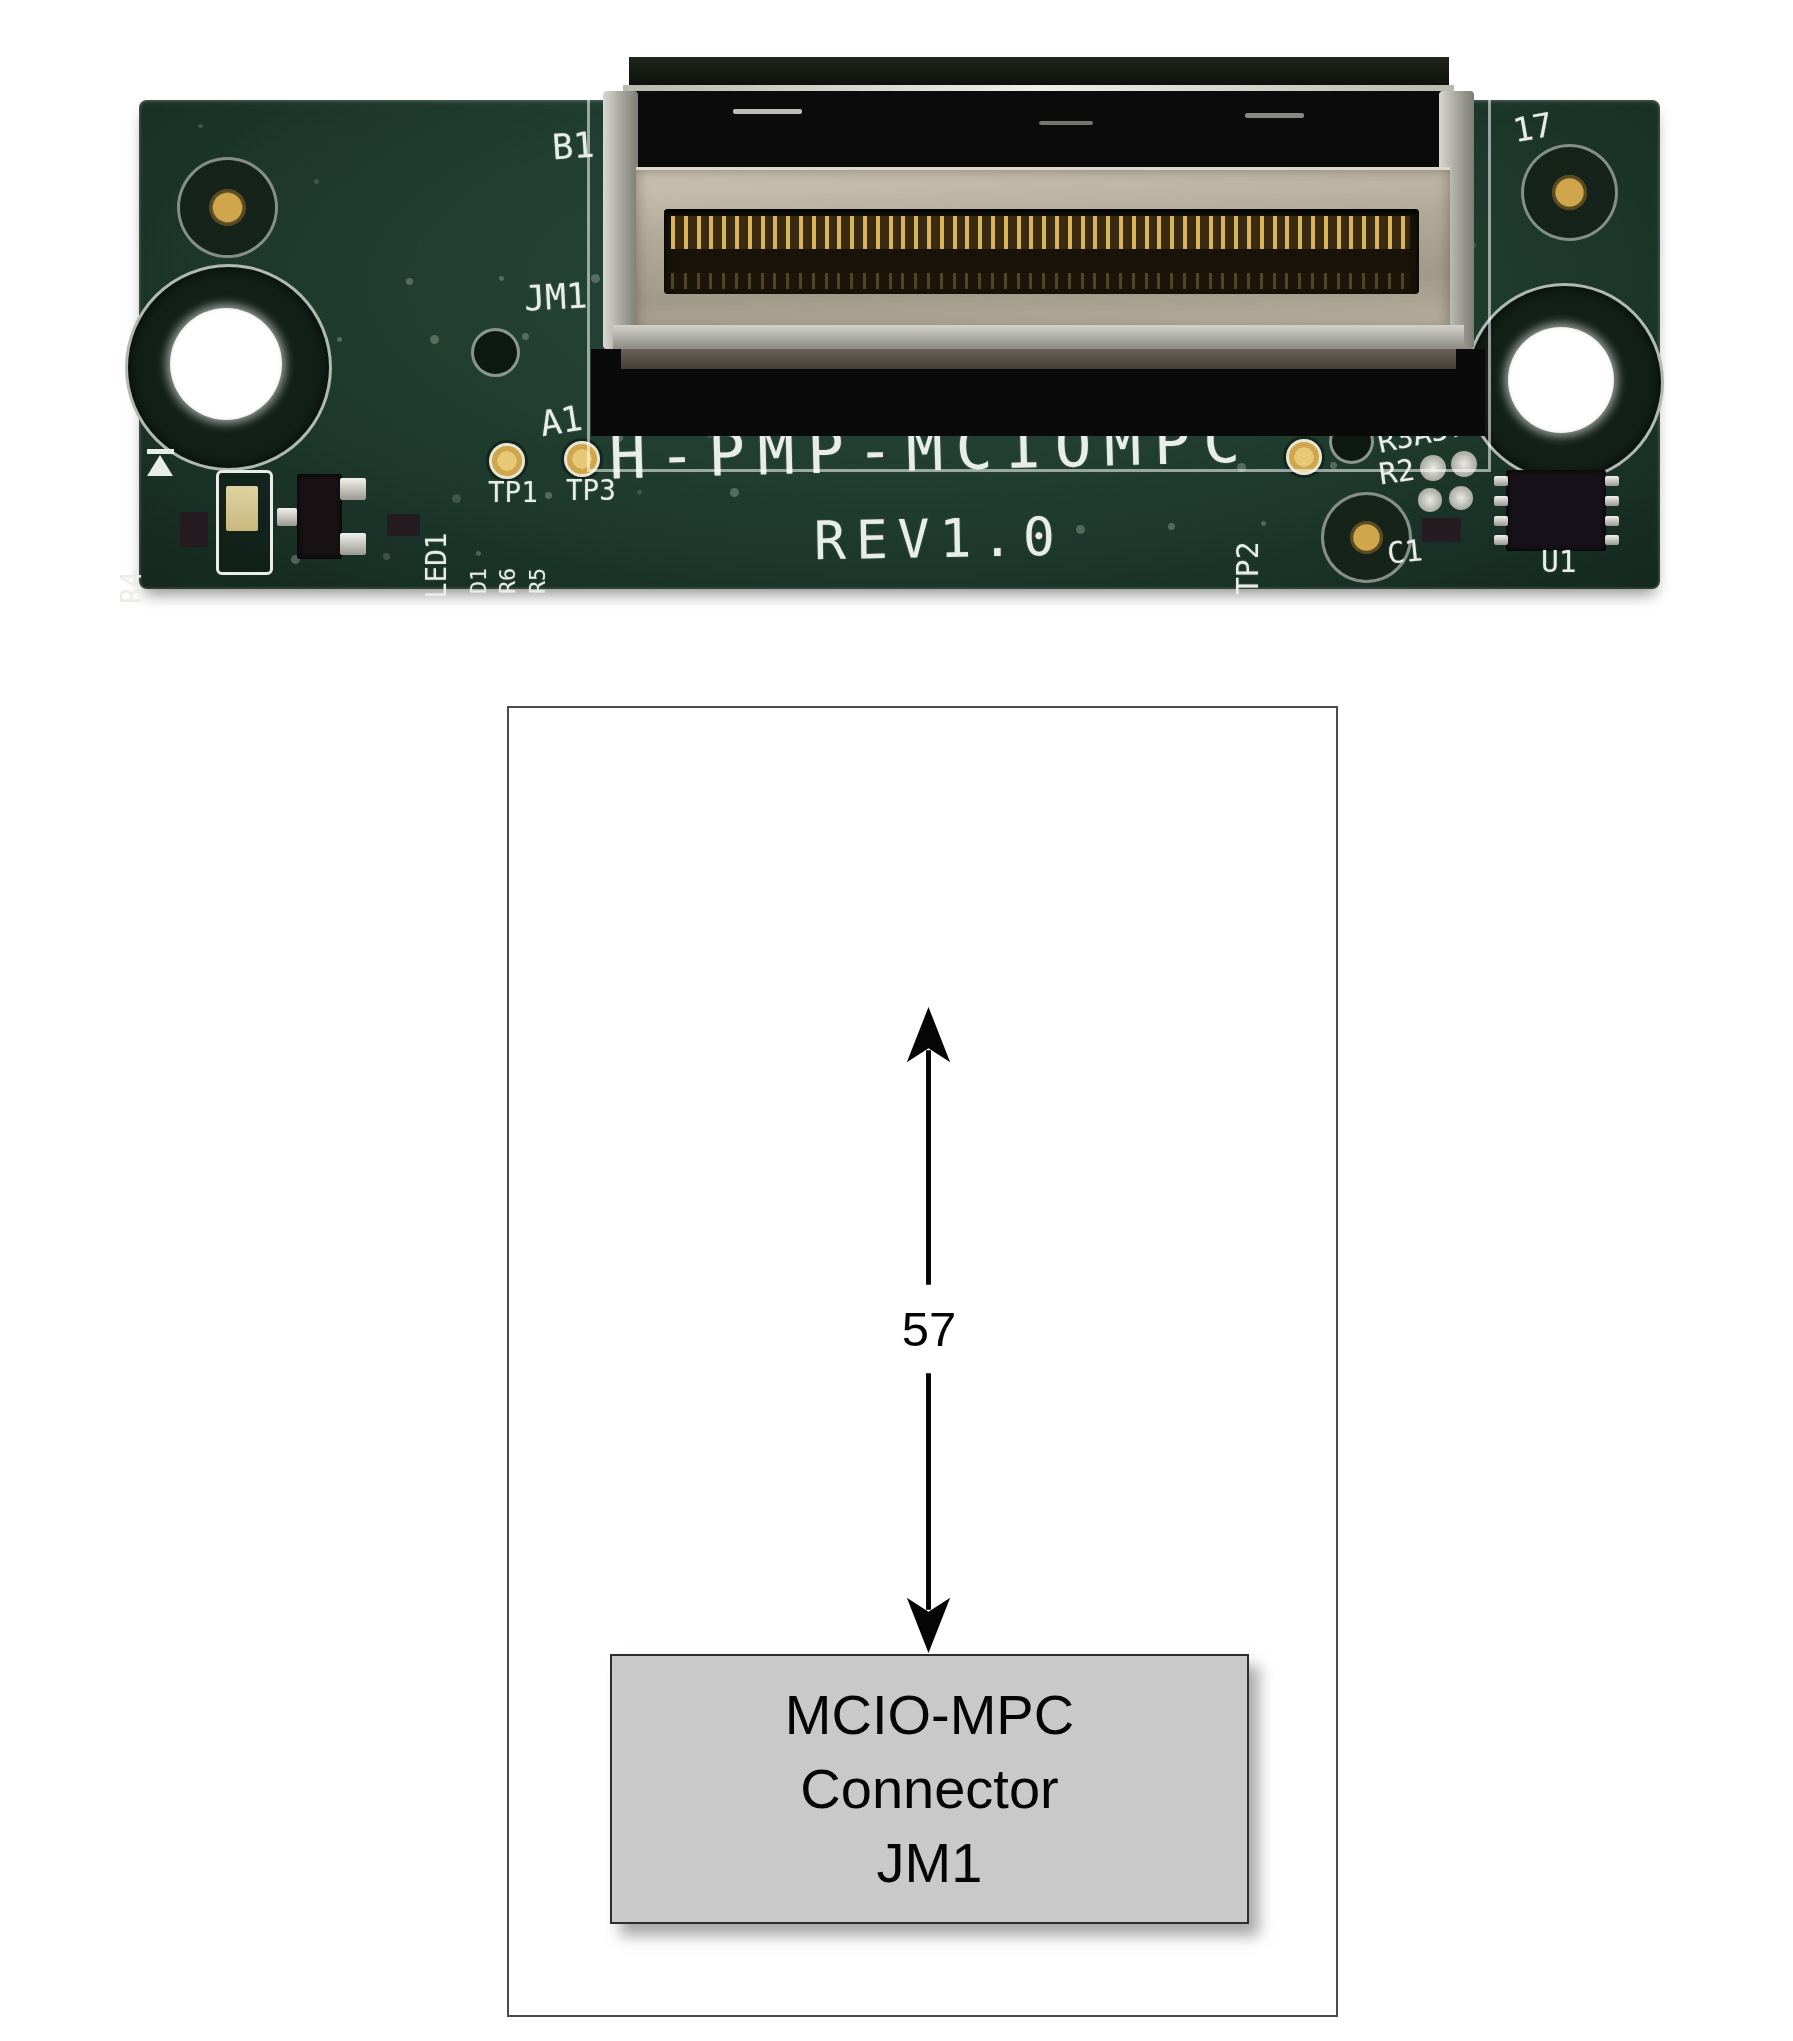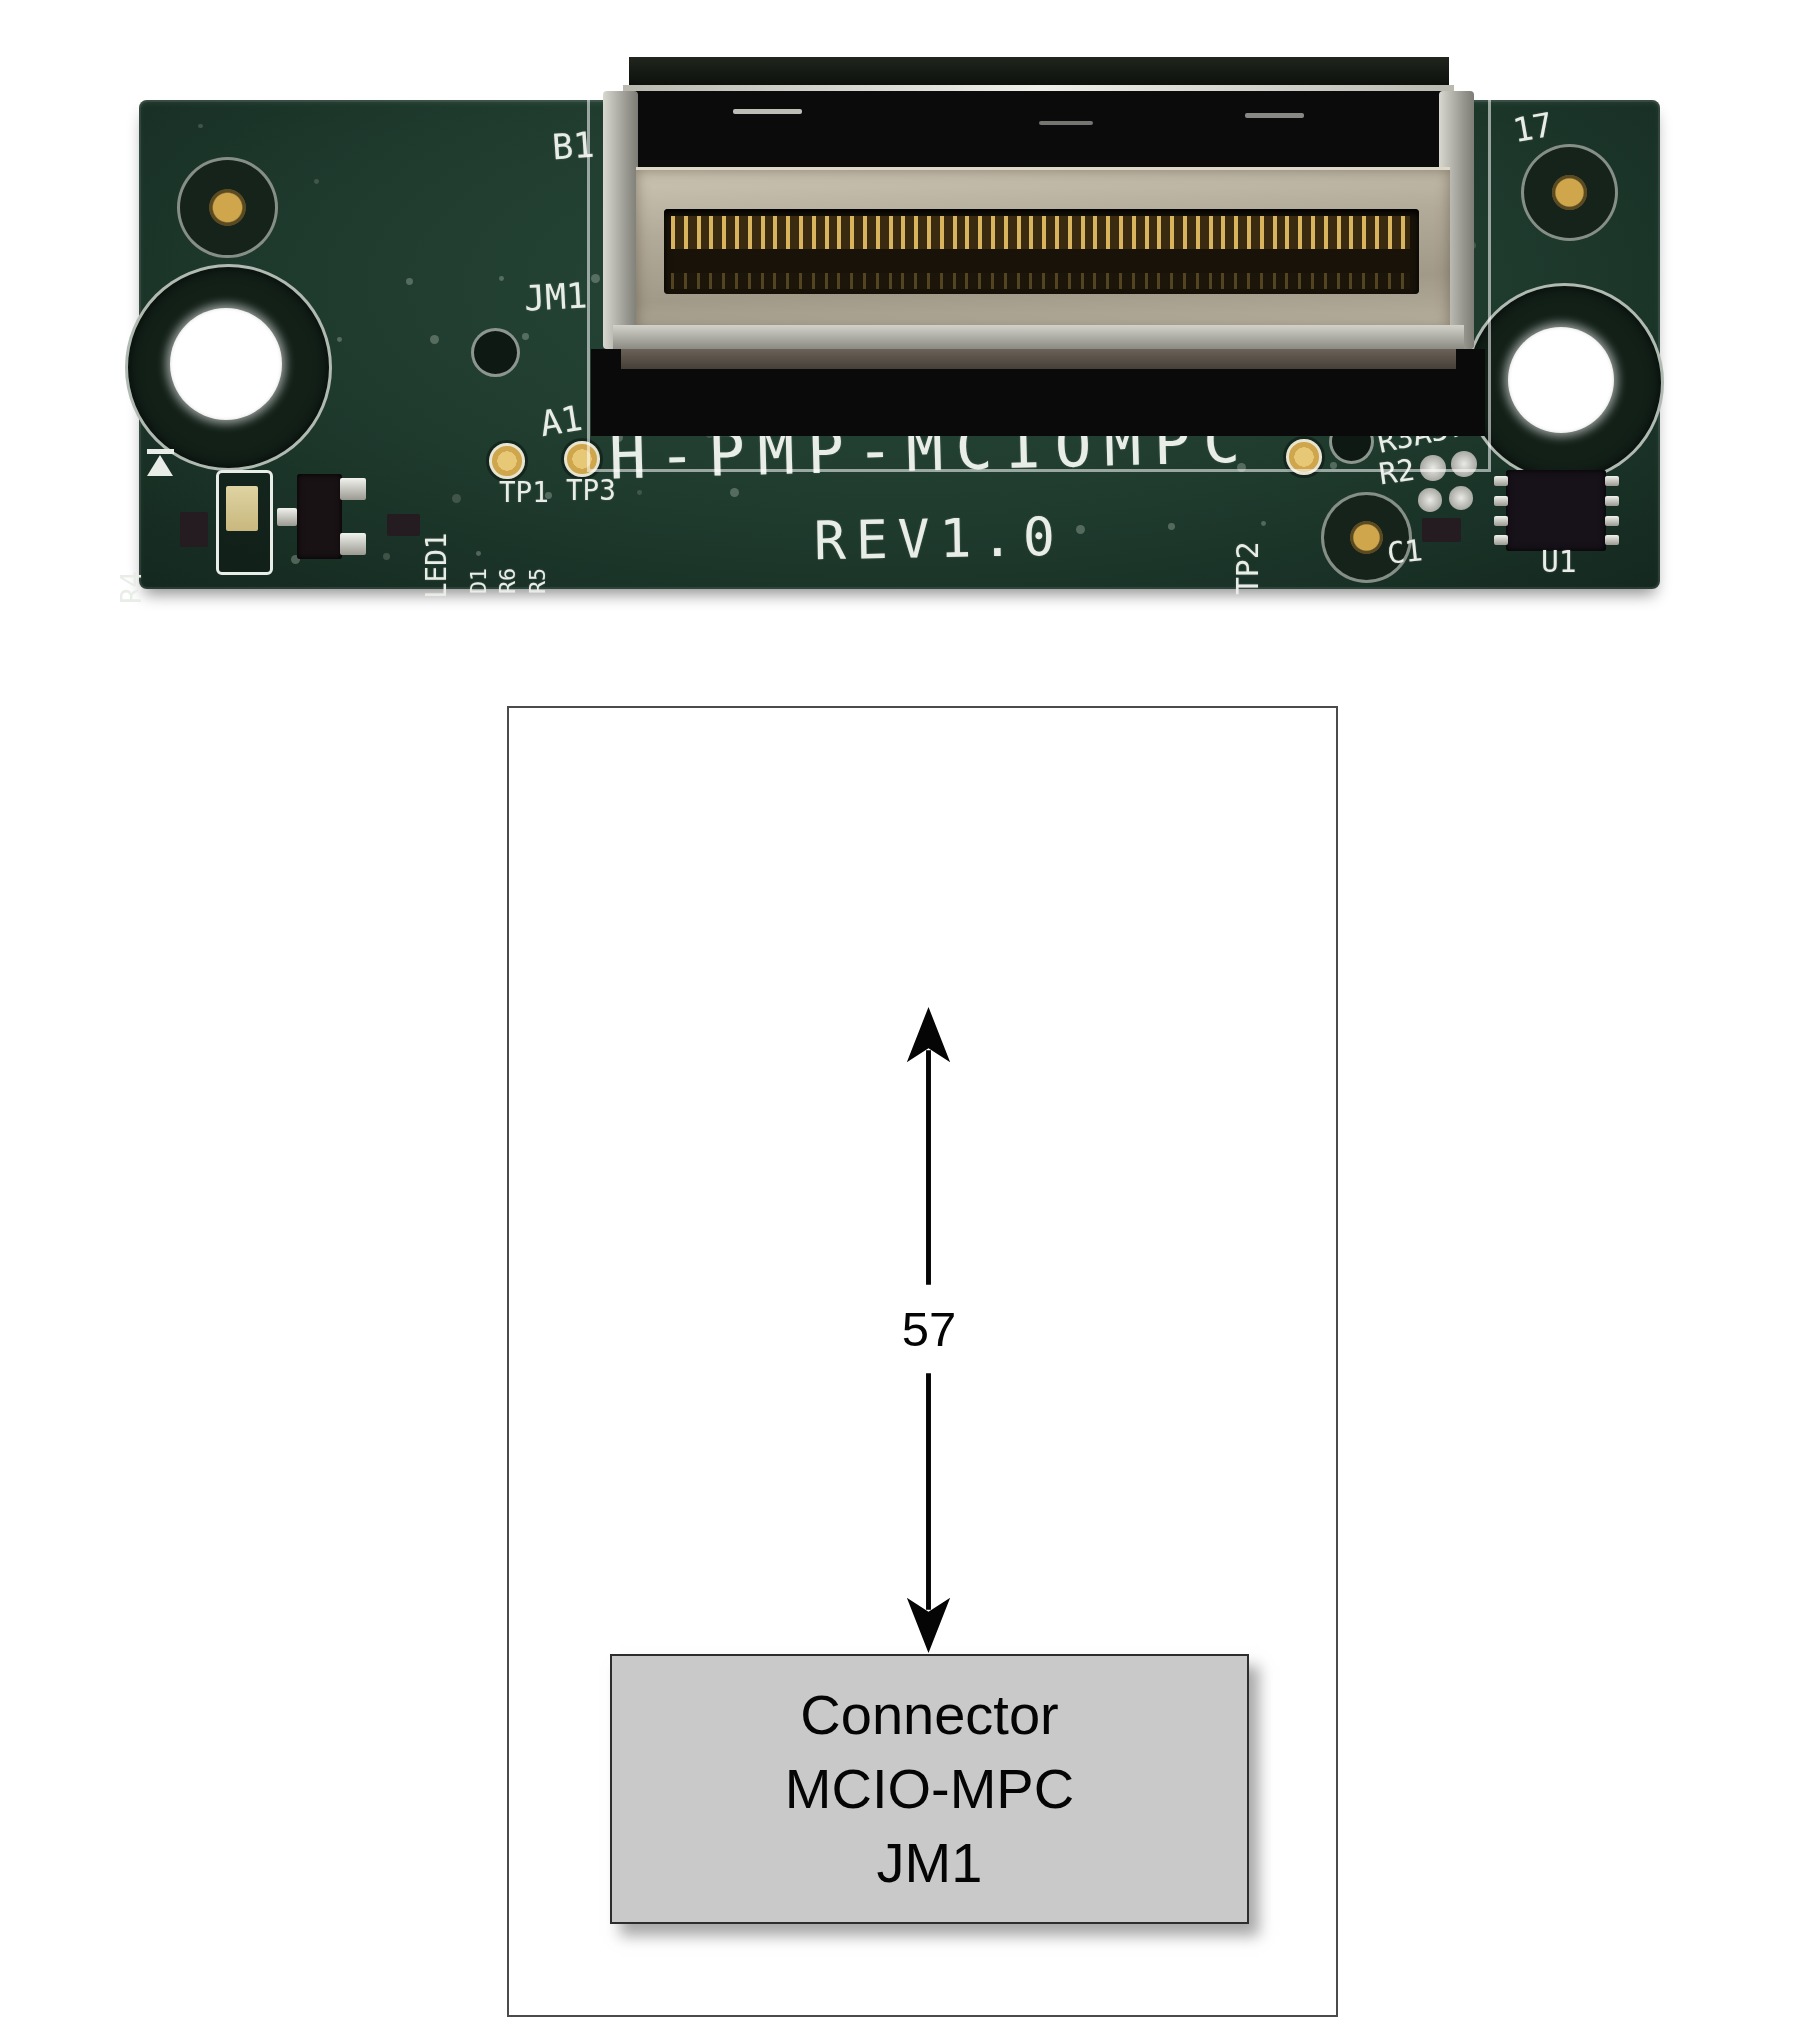--- a/index.html
+++ b/index.html
@@ -180,21 +180,21 @@
     <div class="silk" style="left:401px;top:301px;font-size:35px;transform:rotate(-9deg);">A1</div>
     <div class="silk" style="left:470px;top:313px;font-size:61px;letter-spacing:12.8px;transform:rotate(-1.5deg);">H-PMP-MCIOMPC</div>
     <div class="silk" style="left:675px;top:408px;font-size:53px;letter-spacing:9.9px;transform:rotate(-1deg);">REV1.0</div>
     <div class="silk" style="left:1238px;top:317px;font-size:29.6px;transform:rotate(-12deg);">R3A37</div>
     <div class="silk" style="left:1240px;top:355px;font-size:29.6px;transform:rotate(-8deg);">R2</div>
     <div class="silk vtext" style="left:1126px;top:461px;font-size:29.6px;">TP2</div>
     <div class="silk" style="left:1248px;top:435px;font-size:29.6px;transform:rotate(-6deg);">C1</div>
     <div class="silk" style="left:1402px;top:445px;font-size:29.6px;">U1</div>
     <div class="silk vtext" style="left:8.9px;top:471px;font-size:27.6px;">R4</div>
     <div class="silk vtext" style="left:314px;top:466px;font-size:27.6px;">LED1</div>
-    <div class="silk" style="left:360px;top:376px;font-size:27.6px;">TP1</div>
+    <div class="silk" style="left:349px;top:376px;font-size:27.6px;">TP1</div>
     <div class="silk" style="left:427px;top:374px;font-size:27.6px;">TP3</div>
     <div class="silk vtext" style="left:352px;top:469px;font-size:21.7px;">D1</div>
     <div class="silk vtext" style="left:381px;top:469px;font-size:21.7px;">R6</div>
     <div class="silk vtext" style="left:411px;top:469px;font-size:21.7px;">R5</div>
   </div>
 
   <div id="connector" class="abs">
     <div class="conn-outline abs"></div>
     <div class="conn-topdark abs"></div>
     <div class="conn-topline abs"></div>
@@ -223,20 +223,20 @@
     <svg id="arrow-svg" class="abs" width="79" height="646" viewBox="0 0 80 656">
       <line x1="40" y1="44" x2="40" y2="282" stroke="#050505" stroke-width="5"></line>
       <line x1="40" y1="372" x2="40" y2="612" stroke="#050505" stroke-width="5"></line>
       <polygon points="40,0 18,56 40,42 62,56" fill="#050505"></polygon>
       <polygon points="40,656 18,600 40,614 62,600" fill="#050505"></polygon>
     </svg>
 
     <div id="count-label" class="abs">57</div>
 
     <div id="bottombox" class="dbox abs">
+      <span>MCIO-MPC</span>
       <span>Connector</span>
-      <span>MCIO-MPC</span>
       <span>JM1</span>
     </div>
   </div>
 
 </div>
 
 
 </body></html>

